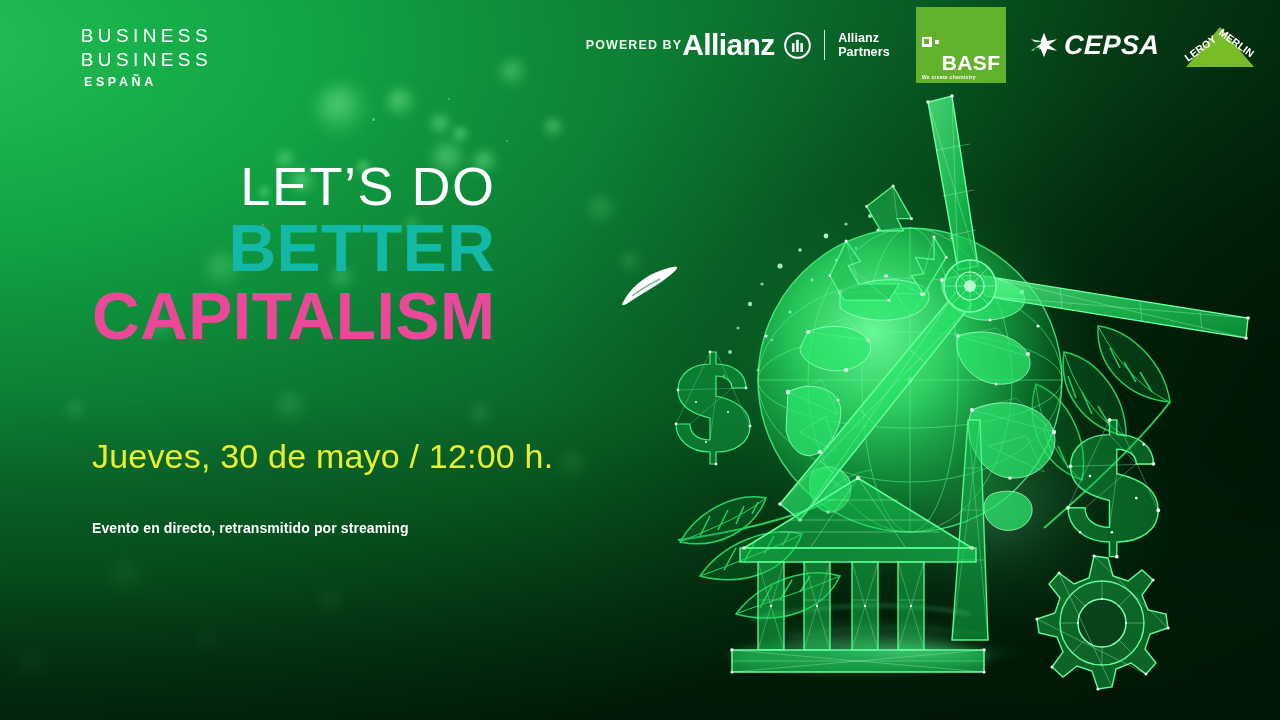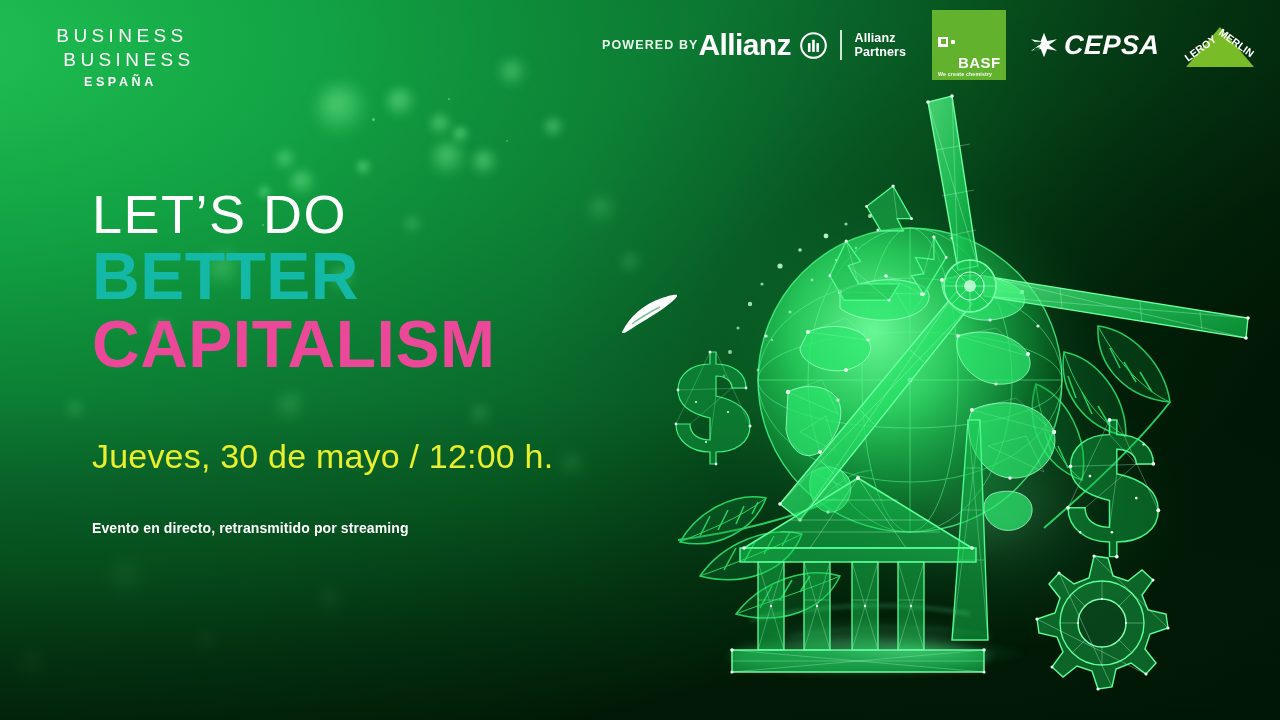--- a/index.html
+++ b/index.html
@@ -38,21 +38,21 @@
            background:radial-gradient(circle at 42% 38%, rgba(150,255,170,0.50), rgba(90,230,120,0.16) 58%, rgba(60,200,90,0) 78%); }
   .spark { position:absolute; border-radius:50%; background:rgba(200,255,210,0.85); }
 
   
   .bi-logo {
     position:absolute; left:32px; top:24px; width:180px;
     color:#ffffff; text-align:center;
   }
   .bi-logo .l1, .bi-logo .l2 {
     font-size:19px; font-weight:400; letter-spacing:4.4px; line-height:24px;
-    white-space:nowrap; text-align:center;
+    white-space:nowrap; text-align:right;
   }
   .bi-logo .l2 { text-indent:14px; }
   .bi-logo .l3 {
     font-size:12.5px; font-weight:700; letter-spacing:3.6px; line-height:20px;
     text-align:left; text-indent:52px;
   }
 
   .sponsors {
     position:absolute; right:22px; top:22px; height:46px;
     display:flex; align-items:center; gap:0px;
@@ -73,34 +73,34 @@
   }
 
   .basf {
     margin-left:26px; background:#62b22e; padding:4px 6px 3px 6px;
     display:flex; flex-direction:column; align-items:flex-start; line-height:1;
   }
   .basf-top { display:flex; align-items:center; gap:3px; }
   .basf-sq { width:10px; height:10px; background:#fff; position:relative; }
   .basf-sq::after{content:"";position:absolute;inset:2.5px;background:#62b22e;}
   .basf-dot { width:4px;height:4px;background:#fff;border-radius:1px; }
-  .basf-word { color:#fff; font-size:15px; font-weight:700; letter-spacing:0.4px;margin-top:41px; }
+  .basf-word { color:#fff; font-size:21px; font-weight:700; letter-spacing:0.4px;margin-top:41px; }
   .basf-tag { color:#fff; font-size:5.2px; font-weight:700; letter-spacing:0.2px; margin-top:2px; opacity:.95;}
 
   .cepsa { margin-left:24px; display:flex; align-items:center; gap:6px; }
   .cepsa-mark { width:28px; height:26px; display:block; }
   .cepsa-word {
     color:#fff; font-size:27px; font-weight:700; font-style:italic;
     letter-spacing:0.5px; line-height:1; transform:skewX(-2deg);
   }
 
   .leroy { margin-left:22px; width:76px; height:48px; display:block; }
 
   
-  .headline { position:absolute; left:92px; top:184px; }
+  .headline { position:absolute; left:92px; top:156px;text-align:right; }
   .l-lets {
     color:#ffffff; font-size:54px; font-weight:300; letter-spacing:1.5px;
     line-height:60px; white-space:nowrap;
   }
   .l-better {
     color:#14b8a6; font-size:66px; font-weight:700; letter-spacing:0.5px;
     line-height:68px; white-space:nowrap; margin-top:-2px;
   }
   .l-capital-row { display:flex; align-items:flex-start; position:relative; }
   .l-capital {

